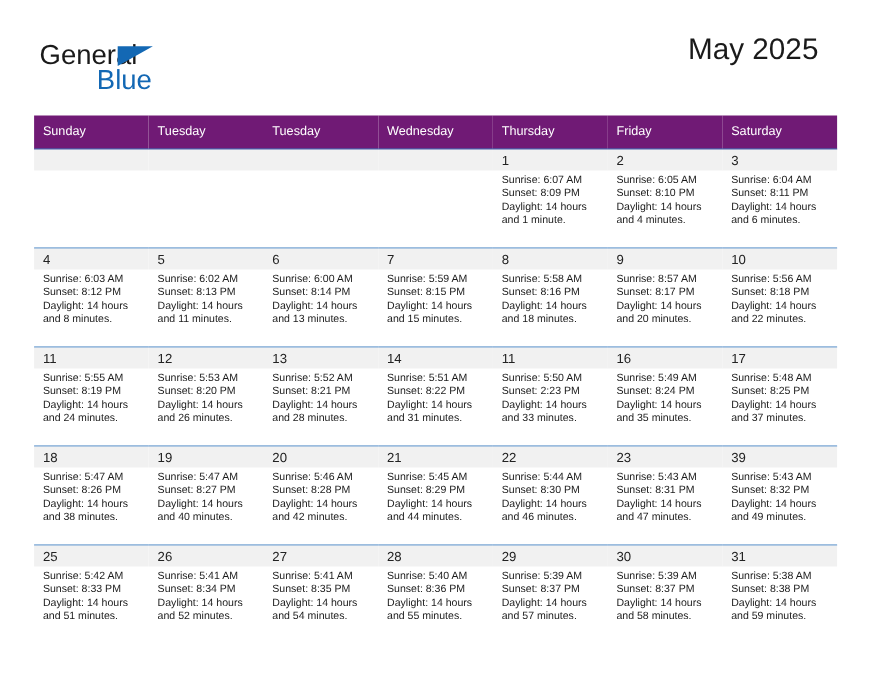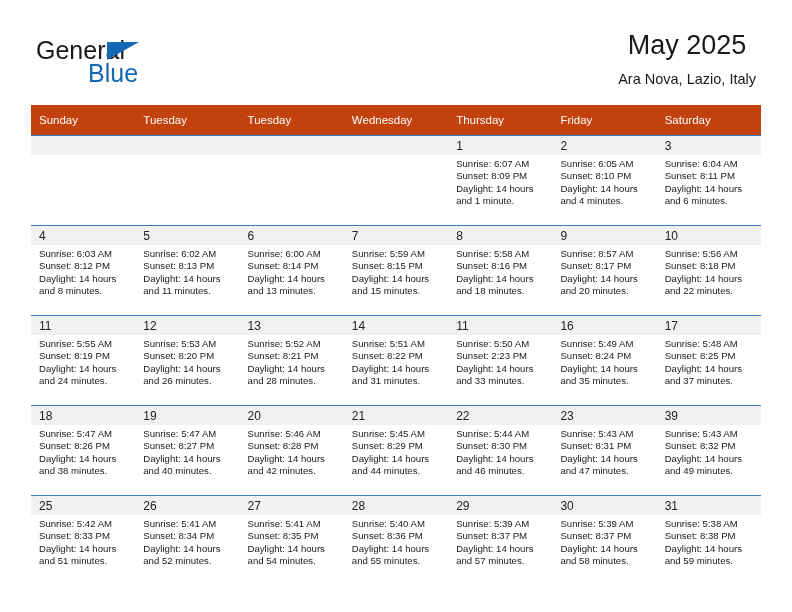--- a/index.html
+++ b/index.html
@@ -59,23 +59,23 @@
     position: absolute;
     left: 52px;
     top: 23px;
     font-size: 25px;
     color: #1368b4;
     font-family: "Liberation Sans", sans-serif;
     line-height: 28px;
   }
   .title-block {
     position: absolute;
-    right: 0;
+    right: 12px;
     top: 0;
-    text-align: center;
+    text-align: left;
   }
   .cal-title {
     font-size: 27px;
     color: #1a1a1a;
     line-height: 34px;
     white-space: nowrap;
   }
   .cal-subtitle {
     font-size: 14.5px;
     color: #1a1a1a;
@@ -87,21 +87,21 @@
   
   .calendar {
     position: absolute;
     left: 31px;
     top: 105px;
     width: 730px;
     border-collapse: collapse;
     table-layout: fixed;
   }
   .calendar th {
-    background: #c2410c;
+    background: #701a75;
     color: #ffffff;
     font-size: 11.5px;
     font-weight: normal;
     text-align: left;
     padding: 5px 0 5px 8px;
     height: 20px;
     vertical-align: middle;
   }
   .calendar td {
     vertical-align: top;
@@ -150,21 +150,20 @@
   <div class="header">
 
     <div class="logo">
       <span class="logo-general">General</span>
       <span class="logo-triangle"></span>
       <span class="logo-blue">Blue</span>
     </div>
 
     <div class="title-block">
       <div class="cal-title">May 2025</div>
-      <div class="cal-subtitle">Ara Nova, Lazio, Italy</div>
     </div>
 
   </div>
 
   <table class="calendar">
     <thead>
       <tr>
         <th>Sunday</th>
         <th>Tuesday</th>
         <th>Tuesday</th>

